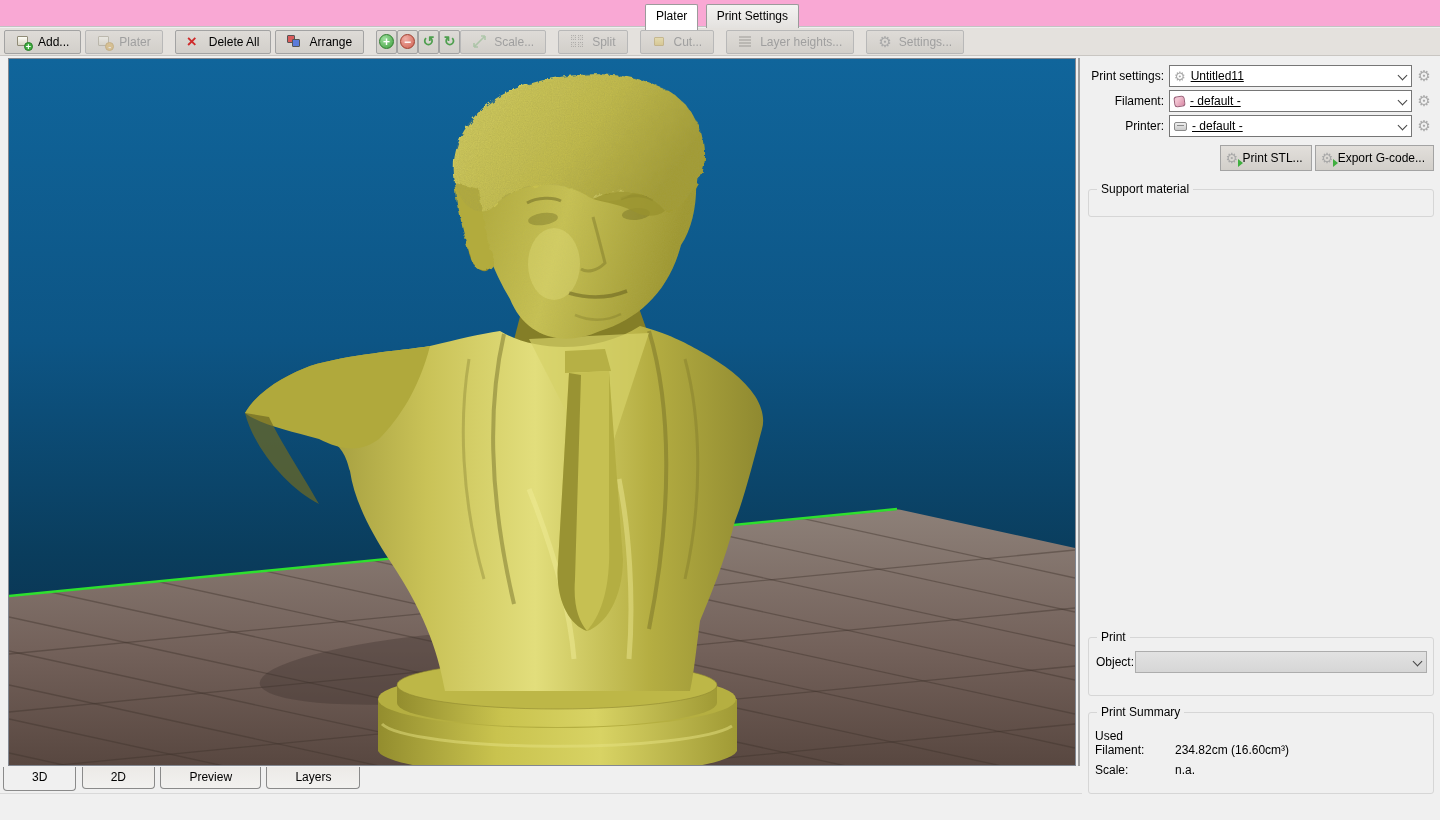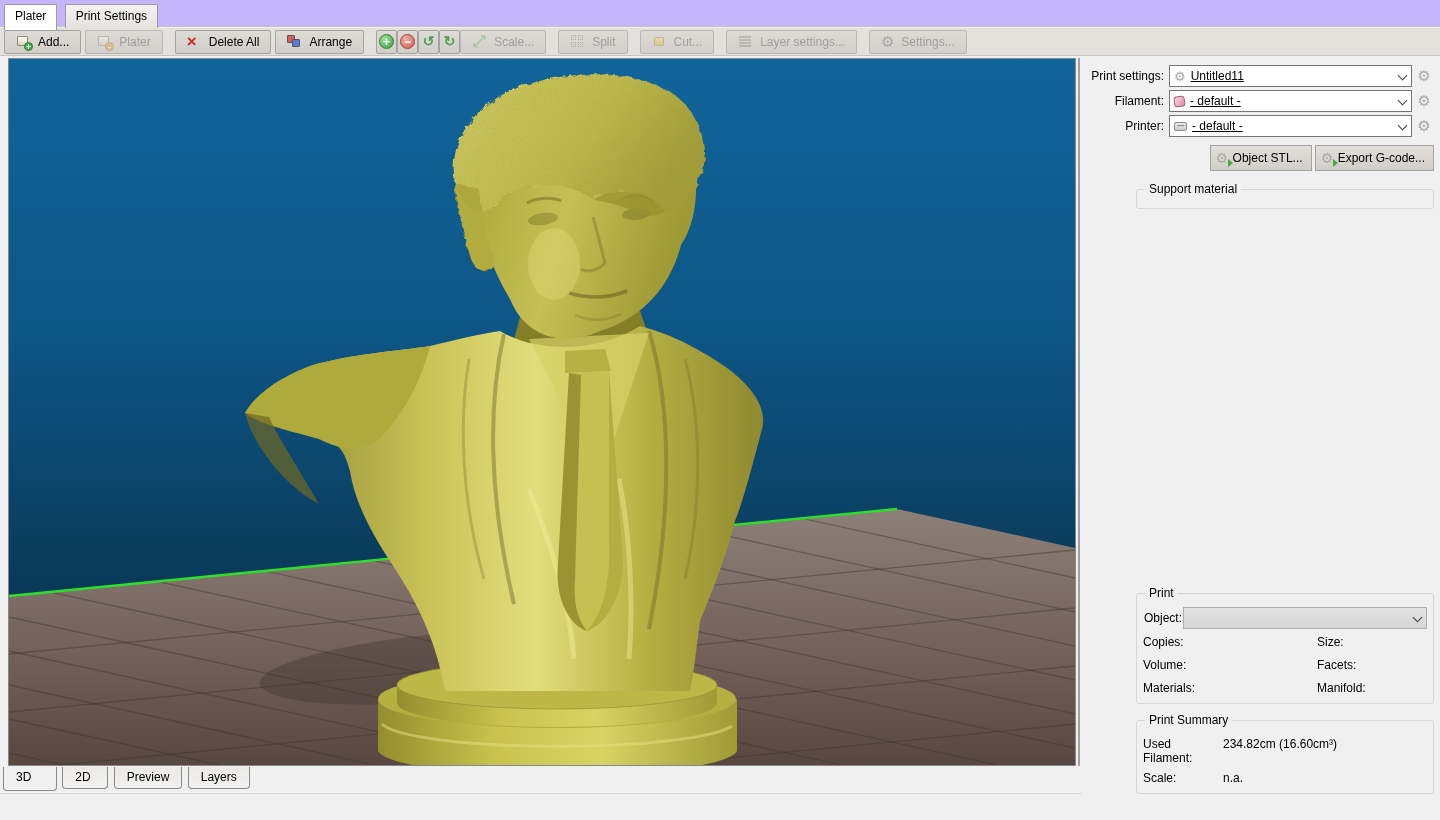--- a/index.html
+++ b/index.html
@@ -2,21 +2,21 @@
 <html><head>
 <meta charset="utf-8">
 <style>
   * { margin:0; padding:0; box-sizing:border-box; }
   html,body { width:1440px; height:820px; overflow:hidden;
     font-family:"Liberation Sans", sans-serif; font-size:12px; color:#000;
     background:#f0f0f0; }
 
   
   .tabbar { position:absolute; left:0; top:0; width:1440px; height:27px;
-    background:#c4b5fd; border-bottom:1px solid #c3c3c3; }
+    background:#f9a8d4; border-bottom:1px solid #c3c3c3;text-align:center; }
   .dtab { display:inline-block; position:relative; top:4px; margin-left:4px;
     padding:4px 10px 5px; border:1px solid #9b9b9b; border-bottom:none;
     background:linear-gradient(#f4f3f2,#e4e2df); border-radius:2px 2px 0 0; cursor:default; }
   .dtab.active { background:#ffffff; padding-bottom:7px; z-index:2; }
 
   
   .toolbar { position:absolute; left:0; top:28px; width:1440px; height:28px;
     background:#e4e1dd; border-bottom:1px solid #c9c6c2;
     display:flex; align-items:center; padding-left:4px; }
   .tbtn { display:inline-flex; align-items:center; gap:7px; height:24px;
@@ -51,21 +51,21 @@
 
   
   .viewport { position:absolute; left:8px; top:58px; width:1068px; height:708px;
     border:1px solid #828790; background:#0a3550; }
   .viewport svg { display:block; }
 
   
   .vtabs { position:absolute; left:3px; top:767px; height:25px; }
   .vtab { display:inline-block; vertical-align:top; border:1px solid #8a8a8a; border-top:none;
     background:linear-gradient(#eceae7,#f2f1ef); border-radius:0 0 4px 4px;
-    padding:3px 12px 4px; margin-right:2px; min-width:46px; }
+    padding:3px 28px 4px; margin-right:2px; min-width:46px; }
   .vtab.active { background:#f0f0f0; padding-bottom:6px; min-width:54px; text-align:left; }
 
   .statusbar { position:absolute; left:0; top:793px; width:1440px; height:27px;
     background:#f0f0f0; border-top:1px solid #d9d9d9; }
 
   
   .sash { position:absolute; left:1078px; top:58px; width:2px; height:708px; background:#a0a0a0; }
   .panel { position:absolute; left:1082px; top:58px; width:358px; height:762px;
     background:#f0f0f0; display:flex; flex-direction:column; padding:7px 6px 26px 6px; }
   .prow { display:flex; align-items:center; margin-bottom:3px; }
@@ -84,34 +84,34 @@
   .printer-ic::after { content:""; position:absolute; left:2px; top:2px; width:7px; height:1px; background:#8a8a8a; }
 
   .exportrow { display:flex; justify-content:flex-end; margin:5px 0 2px; }
   .xbtn { display:inline-flex; align-items:center; height:26px; padding:0 8px 0 5px;
     border:1px solid #a3a3a3; background:linear-gradient(#e2dfdb,#d2cfca); margin-left:3px; }
   .xgear { position:relative; width:16px; height:15px; margin-right:1px; }
   .xgear .g { position:absolute; left:0; top:0; color:#a9a9a9; font-size:14px; line-height:15px; }
   .xgear .a { position:absolute; right:-1px; bottom:-1px; width:0; height:0;
     border-left:5px solid #3faf3f; border-top:4px solid transparent; border-bottom:4px solid transparent; }
 
-  fieldset { border:1px solid #d6d6d6; border-radius:3px; padding:4px 6px 8px; margin-top:9px;margin-left:48px; }
+  fieldset { border:1px solid #d6d6d6; border-radius:3px; padding:4px 6px 16px; margin-top:9px; }
   legend { padding:0 4px; margin-left:2px; }
   .supbody { display:flex; }
   .suplabel { width:135px; line-height:15px; }
   .checkbox { width:13px; height:13px; border:1px solid #707070; background:#fff; margin:7px 2px 0 auto; }
 
   .spacer { flex:1; }
 
   .objrow { display:flex; align-items:center; margin:3px 0 6px; }
   .objrow .plabel2 { width:40px;text-align:center; }
   .combo.disabled { background:linear-gradient(#e2e2e2,#d6d6d6); border-color:#adadad; }
   .igrid { display:grid; grid-template-columns:174px 1fr; row-gap:9px; }
 
-  .sumrow { display:flex; margin-top:6px; }
+  .sumrow { display:flex; margin-top:6px;align-items:flex-end; }
   .sumrow .slabel { width:80px; }
 </style>
 </head>
 <body>
 
 <div class="tabbar">
   <span class="dtab active">Plater</span>
   <span class="dtab">Print Settings</span>
 </div>
 
@@ -178,21 +178,21 @@
       </span>
     <span>Cut...</span>
   </span>
   <span class="tbtn disabled gap12">
     <span class="ic layers-ic">
       <span style="top:2px"></span>
         <span style="top:5px"></span>
         <span style="top:8px"></span>
         <span style="top:11px"></span>
     </span>
-    <span>Layer settings...</span>
+    <span>Layer heights...</span>
   </span>
   <span class="tbtn disabled gap12">
     <span class="gear">⚙</span>
     <span>Settings...</span>
   </span>
 </div>
 
 <div class="viewport">
   <svg width="1066" height="706" viewBox="0 0 1066 706">
     <defs>
@@ -412,21 +412,21 @@
     </span>
     <span class="gearbtn"><span class="gear">⚙</span></span>
   </div>
 
   <div class="exportrow">
     <span class="xbtn">
       <span class="xgear">
           <span class="g">⚙</span>
           <span class="a"></span>
         </span>
-      <span>Object STL...</span>
+      <span>Print STL...</span>
     </span>
     <span class="xbtn">
       <span class="xgear">
           <span class="g">⚙</span>
           <span class="a"></span>
         </span>
       <span>Export G-code...</span>
     </span>
   </div>
 
@@ -437,28 +437,20 @@
   <div class="spacer"></div>
 
   <fieldset>
     <legend>Print</legend>
     <div class="objrow">
       <span class="plabel2">Object:</span>
       <span class="combo disabled">
         <span class="ctext"></span>
         <span class="chev"></span>
       </span>
-    </div>
-    <div class="igrid">
-      <span>Copies:</span>
-      <span>Size:</span>
-      <span>Volume:</span>
-      <span>Facets:</span>
-      <span>Materials:</span>
-      <span>Manifold:</span>
     </div>
   </fieldset>
 
   <fieldset>
     <legend>Print Summary</legend>
     <div class="sumrow">
       <span class="slabel">Used Filament:</span>
       <span>234.82cm (16.60cm³)</span>
     </div>
     <div class="sumrow">

